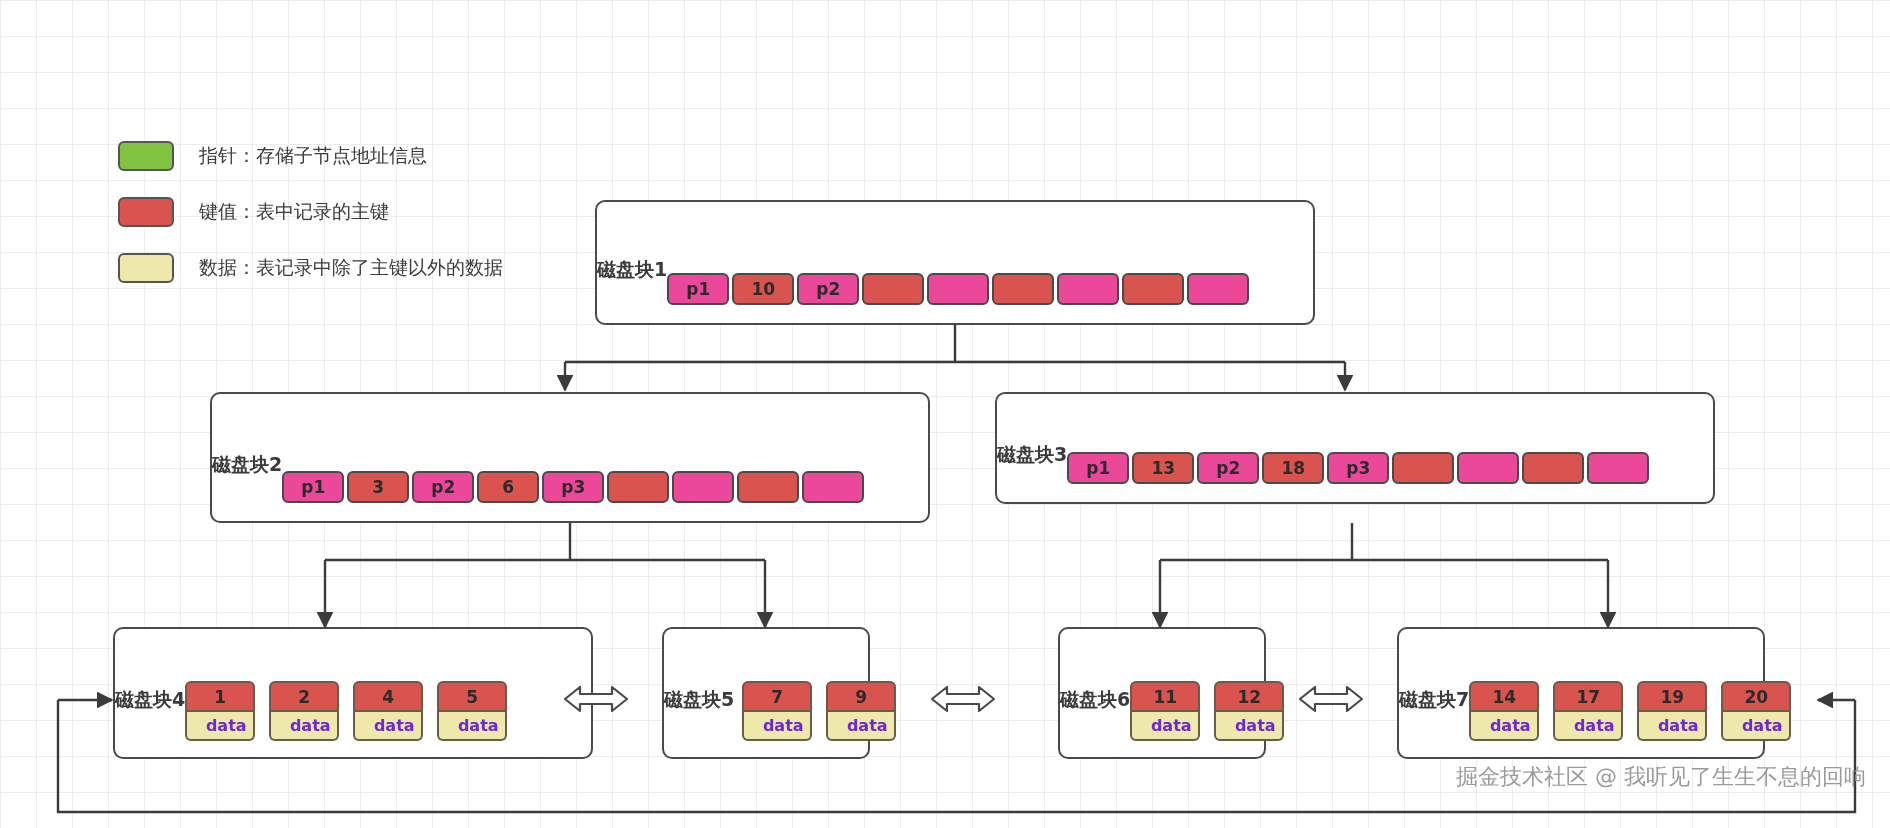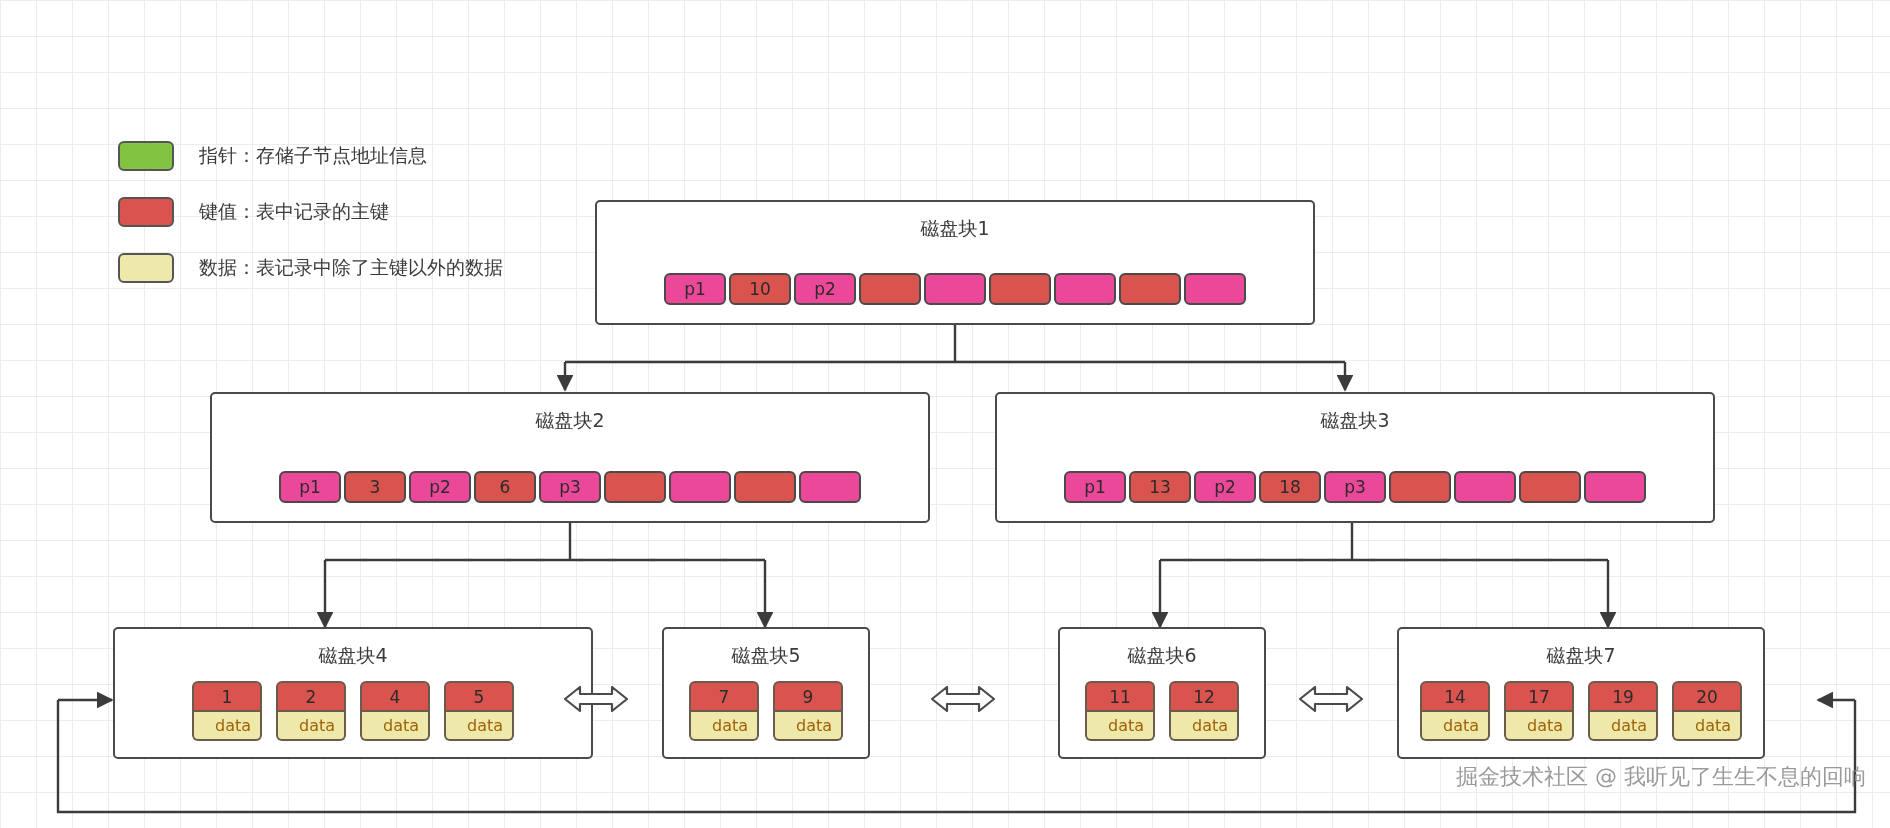--- a/index.html
+++ b/index.html
@@ -52,25 +52,25 @@
     font-size: 19px;
     color: #3b3b3b;
     white-space: nowrap;
   }
 
   
   .node {
     position: absolute;
     box-sizing: border-box;
     border: 2px solid #4a4a4a;
-    border-radius: 5px;
+    border-radius: 10px;
     background: #ffffff;
     display: flex;
-    flex-direction: column;
-    align-items: center;
+    align-items: center;
+    font-weight: bold;
   }
   .node-title {
     font-size: 19px;
     color: #3b3b3b;
     margin-top: 14px;
     white-space: nowrap;
   }
 
   
   .cells {
@@ -122,21 +122,21 @@
     height: 29px;
     box-sizing: border-box;
     border: 2px solid #6b5b4b;
     border-top: none;
     border-radius: 0 0 6px 6px;
     background: #eee8ab;
     display: flex;
     align-items: center;
     justify-content: center;
     font-size: 16px;
-    color: #a16207;
+    color: #6d28d9;
     padding-left: 12px;
   }
 
   
   .dbl-arrow {
     position: absolute;
     width: 66px;
     height: 34px;
   }
 
@@ -228,21 +228,21 @@
         <div class="cell green">p2</div>
         <div class="cell red">6</div>
         <div class="cell green">p3</div>
         <div class="cell red"></div>
         <div class="cell green"></div>
         <div class="cell red"></div>
         <div class="cell green"></div>
       </div>
   </div>
 
-  <div class="node" style="left:995px; top:392px; width:720px; height:131px;">
+  <div class="node" style="left:995px; top:392px; width:720px; height:112px;">
     <div class="node-title">磁盘块3</div>
     <div class="cells">
         <div class="cell green">p1</div>
         <div class="cell red">13</div>
         <div class="cell green">p2</div>
         <div class="cell red">18</div>
         <div class="cell green">p3</div>
         <div class="cell red"></div>
         <div class="cell green"></div>
         <div class="cell red"></div>

